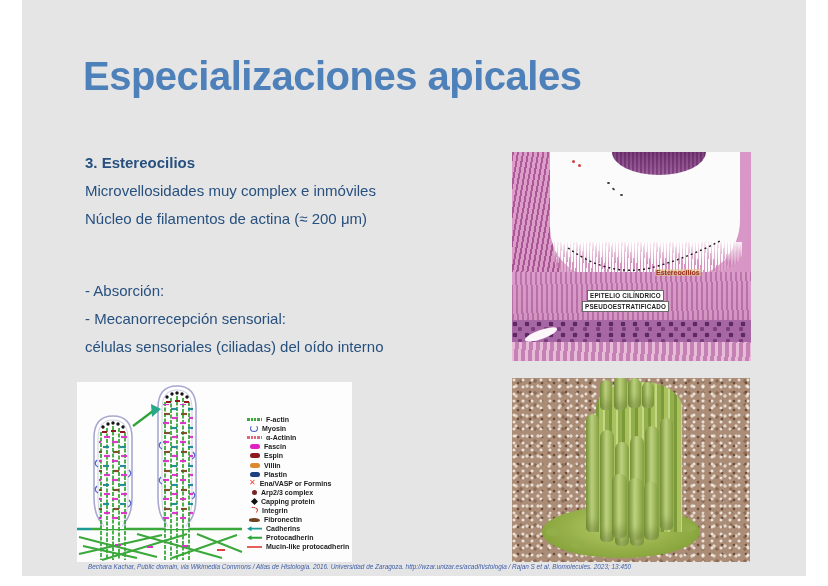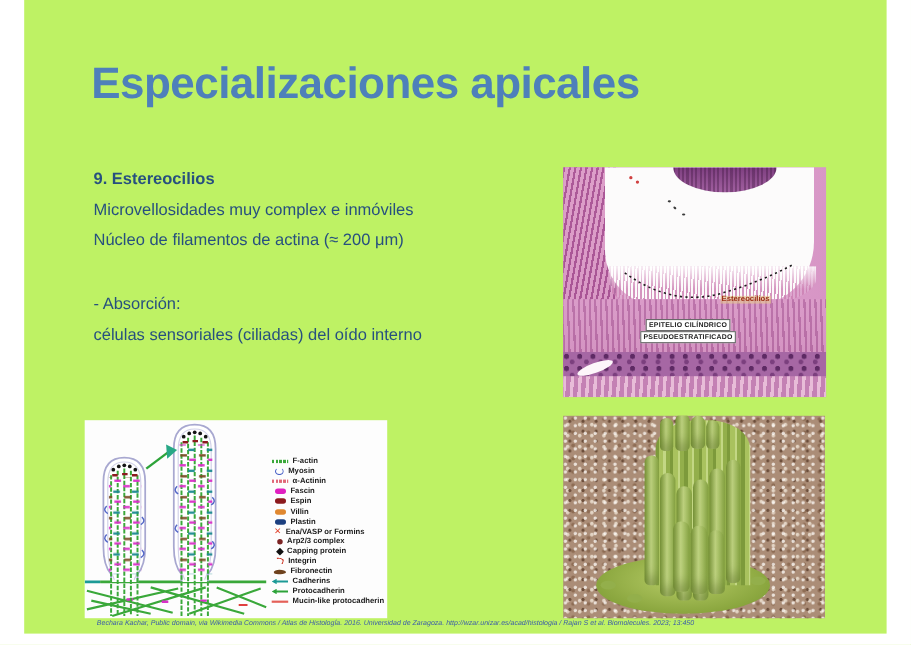--- a/index.html
+++ b/index.html
@@ -1,30 +1,30 @@
 <!DOCTYPE html>
 <html><head>
 <meta charset="utf-8">
 <style>
   * { margin:0; padding:0; box-sizing:border-box; }
   html,body { width:828px; height:586px; background:#ffffff; overflow:hidden;
               font-family:"Liberation Sans", sans-serif; }
   .page { position:relative; width:828px; height:586px; background:#ffffff; }
-  .slide { position:absolute; left:22px; top:0; width:784px; height:576px; background:#bef264; }
+  .slide { position:absolute; left:22px; top:0; width:784px; height:576px; background:#e5e5e5; }
 
   
   .title { position:absolute; left:61px; top:54px; font-size:40px; font-weight:600;
            letter-spacing:-0.5px; color:#4e80ba; white-space:nowrap; }
 
   
   .textblock { position:absolute; left:63px; top:149px; width:430px;
                font-size:15px; color:#27507f; }
   .textblock p { line-height:28px; }
   .textblock .heading { font-weight:700; }
-  .textblock .gap { margin-top:30px; }
+  .textblock .gap { margin-top:44px; }
 
   
   .histo { position:absolute; left:490px; top:152px; width:239px; height:209px;
            overflow:hidden; background:linear-gradient(100deg,#d18fc0,#dfa6cf 40%,#d693c4); }
   .histo > div { position:absolute; }
   .h-left { left:0; top:0; width:50px; height:100%;
             background:repeating-linear-gradient(100deg, rgba(150,60,130,.55) 0 2px, rgba(235,180,215,.6) 2px 5px),
                        linear-gradient(#c87fb4,#b86aa6); }
   .h-lumen { left:38px; top:0; width:190px; height:126px; background:#fcfbfb;
              border-radius:0 0 30% 26% / 0 0 46% 40%; }
@@ -104,24 +104,25 @@
 </style>
 </head>
 <body>
 
 <div class="page">
   <div class="slide">
 
     <h1 class="title">Especializaciones apicales</h1>
 
     <div class="textblock">
-      <p class="heading">9. Estereocilios</p>
+      <p class="heading">3. Estereocilios</p>
       <p>Microvellosidades muy complex e inmóviles</p>
       <p>Núcleo de filamentos de actina (≈ 200 μm)</p>
       <p class="gap">- Absorción:</p>
+      <p>- Mecanorrecepción sensorial:</p>
       <p>células sensoriales (ciliadas) del oído interno</p>
     </div>
 
     <figure class="histo">
       <div class="h-left"></div>
       <div class="h-lumen"></div>
       <div class="h-band"></div>
       <div class="h-fringe"></div>
       <div class="h-epith"></div>
       <div class="h-nuclei"></div>

